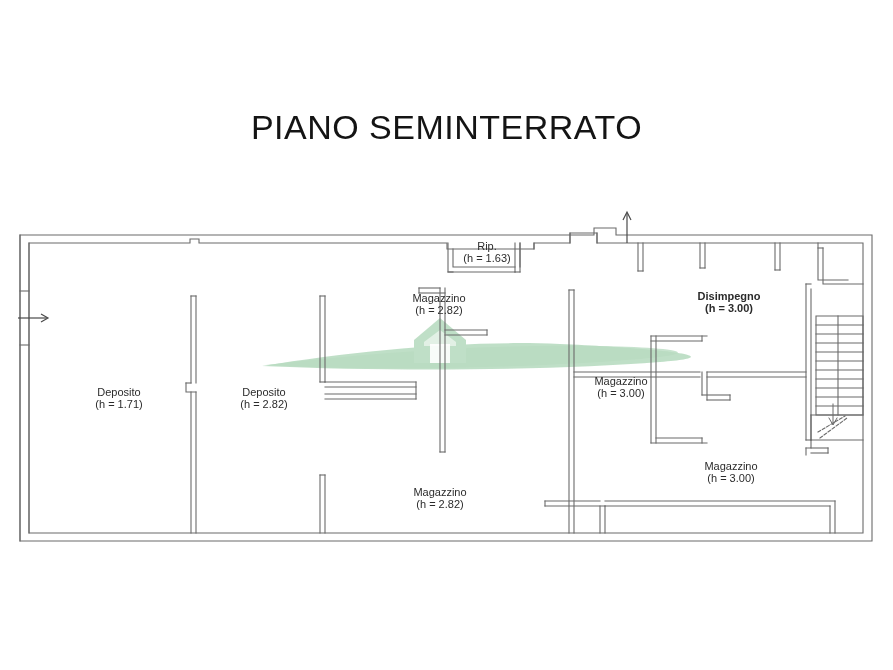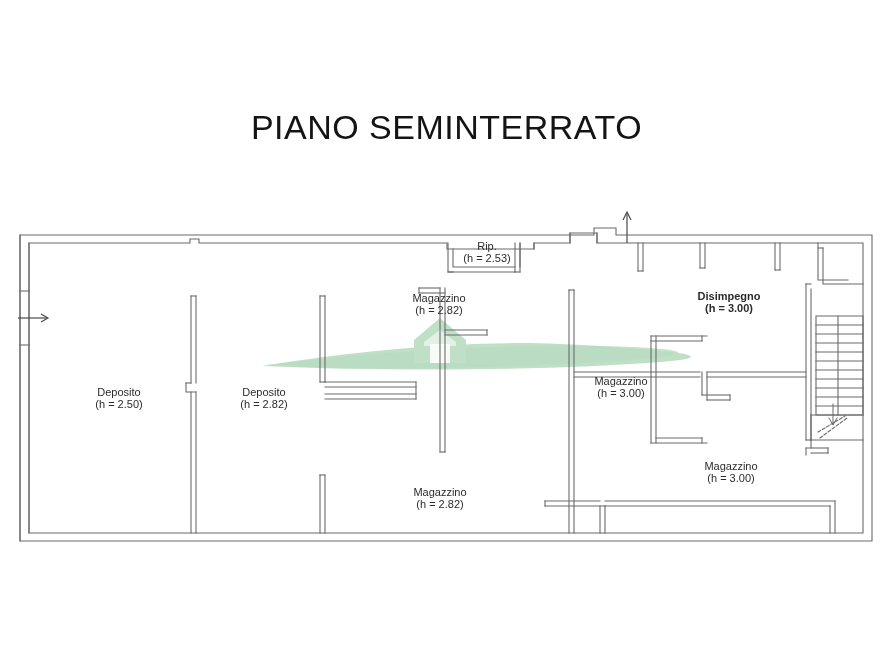--- a/index.html
+++ b/index.html
@@ -248,36 +248,36 @@
 
     <g fill="none" stroke="#4a4a4a" stroke-width="1.2">
       <path d="M627 213 L627 243"></path>
       <path d="M623 220 L627 212 L631 220"></path>
     </g>
 
   </svg>
 
   <div class="room-label" style="left:119px; top:387px;">
     <span class="rl-name">Deposito</span>
-    <span class="rl-height">(h = 2.50)</span>
+    <span class="rl-height">(h = 1.71)</span>
   </div>
 
   <div class="room-label" style="left:264px; top:387px;">
     <span class="rl-name">Deposito</span>
     <span class="rl-height">(h = 2.82)</span>
   </div>
 
   <div class="room-label" style="left:439px; top:293px;">
     <span class="rl-name">Magazzino</span>
     <span class="rl-height">(h = 2.82)</span>
   </div>
 
   <div class="room-label" style="left:487px; top:241px;">
     <span class="rl-name">Rip.</span>
-    <span class="rl-height">(h = 2.53)</span>
+    <span class="rl-height">(h = 1.63)</span>
   </div>
 
   <div class="room-label" style="left:729px; top:291px;font-weight:bold;">
     <span class="rl-name">Disimpegno</span>
     <span class="rl-height">(h = 3.00)</span>
   </div>
 
   <div class="room-label" style="left:621px; top:376px;">
     <span class="rl-name">Magazzino</span>
     <span class="rl-height">(h = 3.00)</span>

